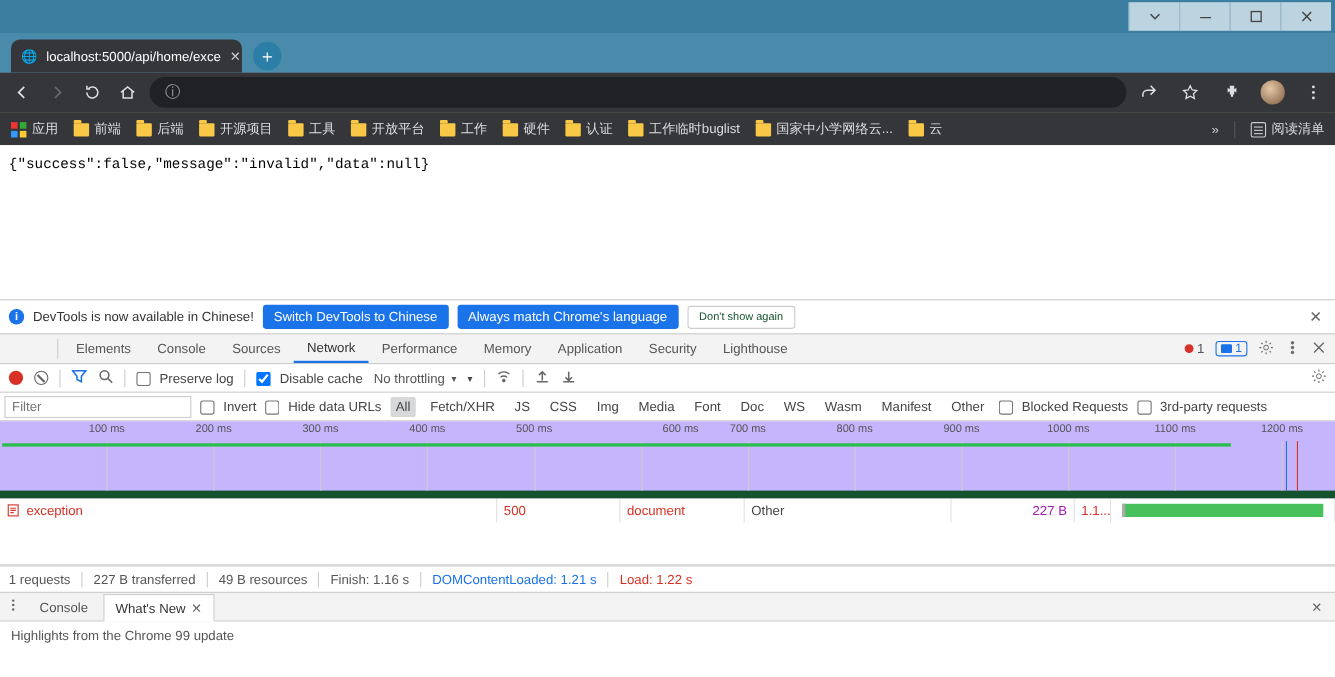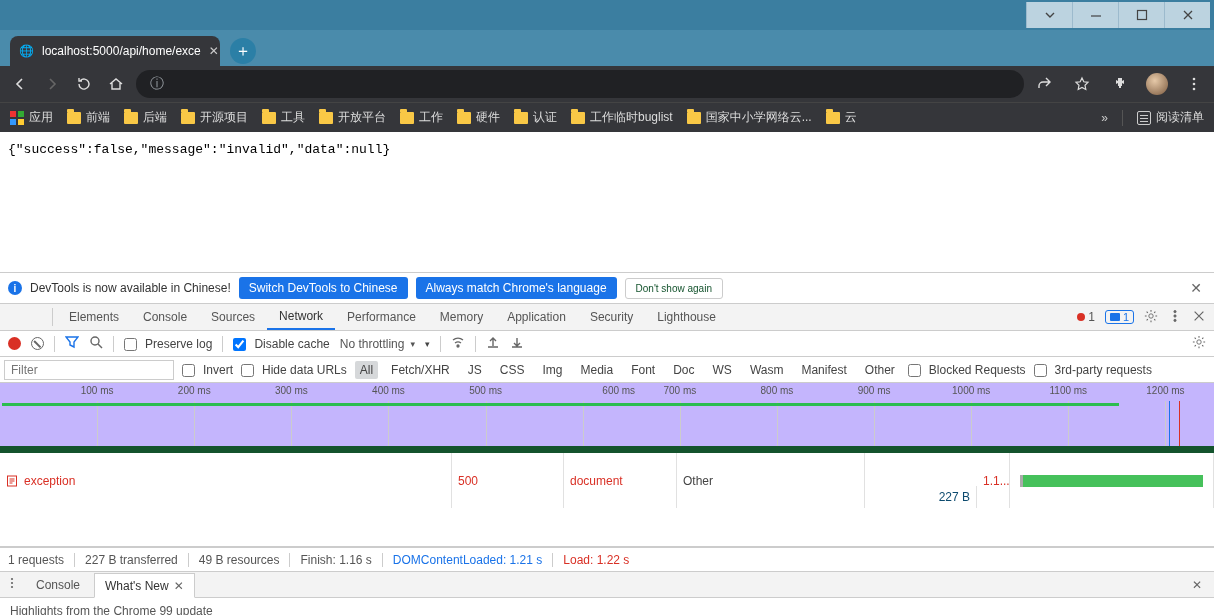--- a/index.html
+++ b/index.html
@@ -92,21 +92,21 @@
   .ov-red{position:absolute;top:0;bottom:0;width:1px;background:#d93025;}
 
   
   .net-table{border-bottom:1px solid #ccc;}
   .nt-head, .nt-row { display:flex; font-size:12px; }
   .nt-head { background:#f3f3f3; border-top:1px solid #ccc; border-bottom:1px solid #ccc; }
   .nt-cell { padding:4px 6px; border-right:1px solid #e1e1e1; display:flex; align-items:center; }
   .c-name{width:452px;} .c-status{width:112px;} .c-type{width:113px;} .c-init{width:188px;} .c-size{width:112px;justify-content:flex-end;} .c-time{width:33px;} .c-wf{flex:1;}
   .nt-row .nt-cell{ color:#d93025; }
   .nt-row .c-init{color:#444;}
-  .nt-row .c-size{color:#0c4a6e;margin-top:33px;}
+  .nt-row .c-size{color:#a21caf;}
   .doc-ic{width:12px;height:12px;margin-right:6px;}
   .wf-bar{height:12px;background:#46c15b;border-left:3px solid #aaa;flex:1;margin:0 4px;}
   .wf-head{display:flex;align-items:center;justify-content:space-between;width:100%;}
   .sort-tri{font-size:8px;color:#666;}
 
   .nt-blank{height:38px;border-bottom:0;}
 
   
   .statusbar{height:24px;border-top:1px solid #ccc;display:flex;align-items:center;font-size:12px;color:#555;padding:0 8px;gap:10px;}
   .statusbar .sep{width:1px;height:14px;background:#ccc;}

